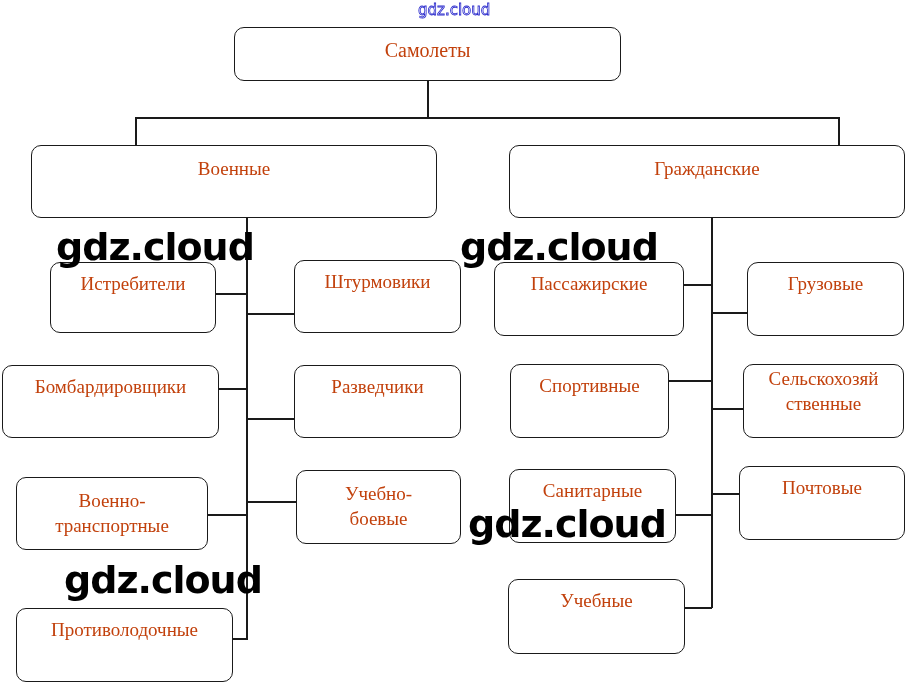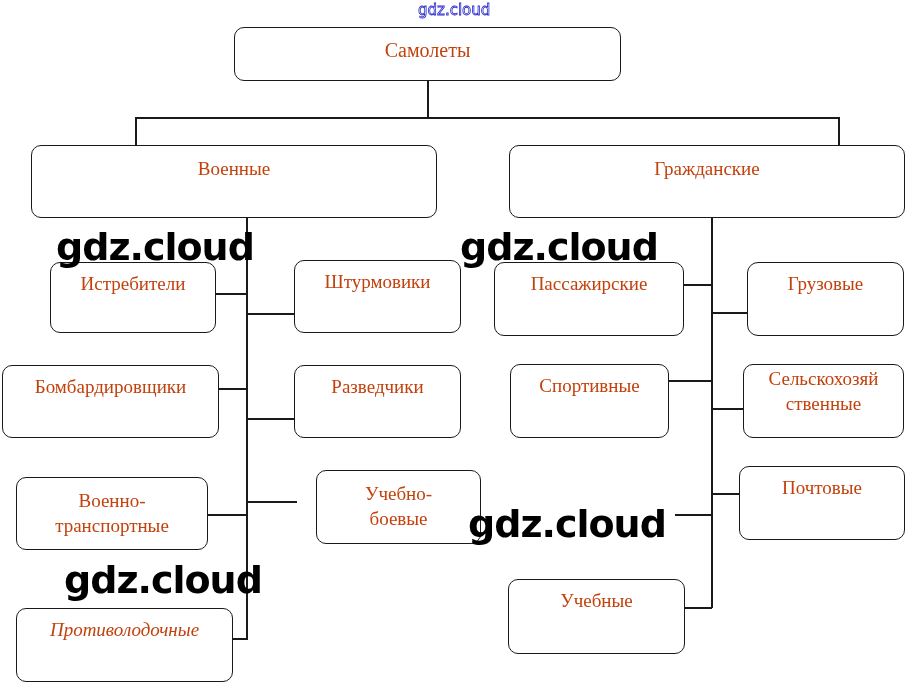--- a/index.html
+++ b/index.html
@@ -69,40 +69,43 @@
   <div class="box" style="left:50px;top:262px;width:166px;height:71px;">
     <span class="t">Истребители</span>
   </div>
   <div class="box" style="left:2px;top:365px;width:217px;height:73px;">
     <span class="t">Бомбардировщики</span>
   </div>
   <div class="box" style="left:16px;top:477px;width:192px;height:73px;padding-top:10px;">
     <span class="t">Военно-</span>
     <span class="t">транспортные</span>
   </div>
-  <div class="box" style="left:16px;top:608px;width:217px;height:74px;font-style:italic;">
+  <div class="box" style="left:16px;top:608px;width:217px;height:74px;">
     <span class="t">Противолодочные</span>
   </div>
 
   <div class="box" style="left:294px;top:260px;width:167px;height:73px;">
     <span class="t">Штурмовики</span>
   </div>
   <div class="box" style="left:294px;top:365px;width:167px;height:73px;">
     <span class="t">Разведчики</span>
   </div>
-  <div class="box" style="left:296px;top:470px;width:165px;height:74px;padding-top:10px;margin-left:20px;">
+  <div class="box" style="left:296px;top:470px;width:165px;height:74px;padding-top:10px;">
     <span class="t">Учебно-</span>
     <span class="t">боевые</span>
   </div>
 
   <div class="box" style="left:494px;top:262px;width:190px;height:74px;">
     <span class="t">Пассажирские</span>
   </div>
   <div class="box" style="left:510px;top:364px;width:159px;height:74px;">
     <span class="t">Спортивные</span>
+  </div>
+  <div class="box" style="left:509px;top:469px;width:167px;height:74px;">
+    <span class="t">Санитарные</span>
   </div>
   <div class="box" style="left:508px;top:579px;width:177px;height:75px;">
     <span class="t">Учебные</span>
   </div>
 
   <div class="box" style="left:747px;top:262px;width:157px;height:74px;border-radius:11px;">
     <span class="t">Грузовые</span>
   </div>
   <div class="box" style="left:743px;top:364px;width:161px;height:74px;padding-top:1px;">
     <span class="t">Сельскохозяй</span>

